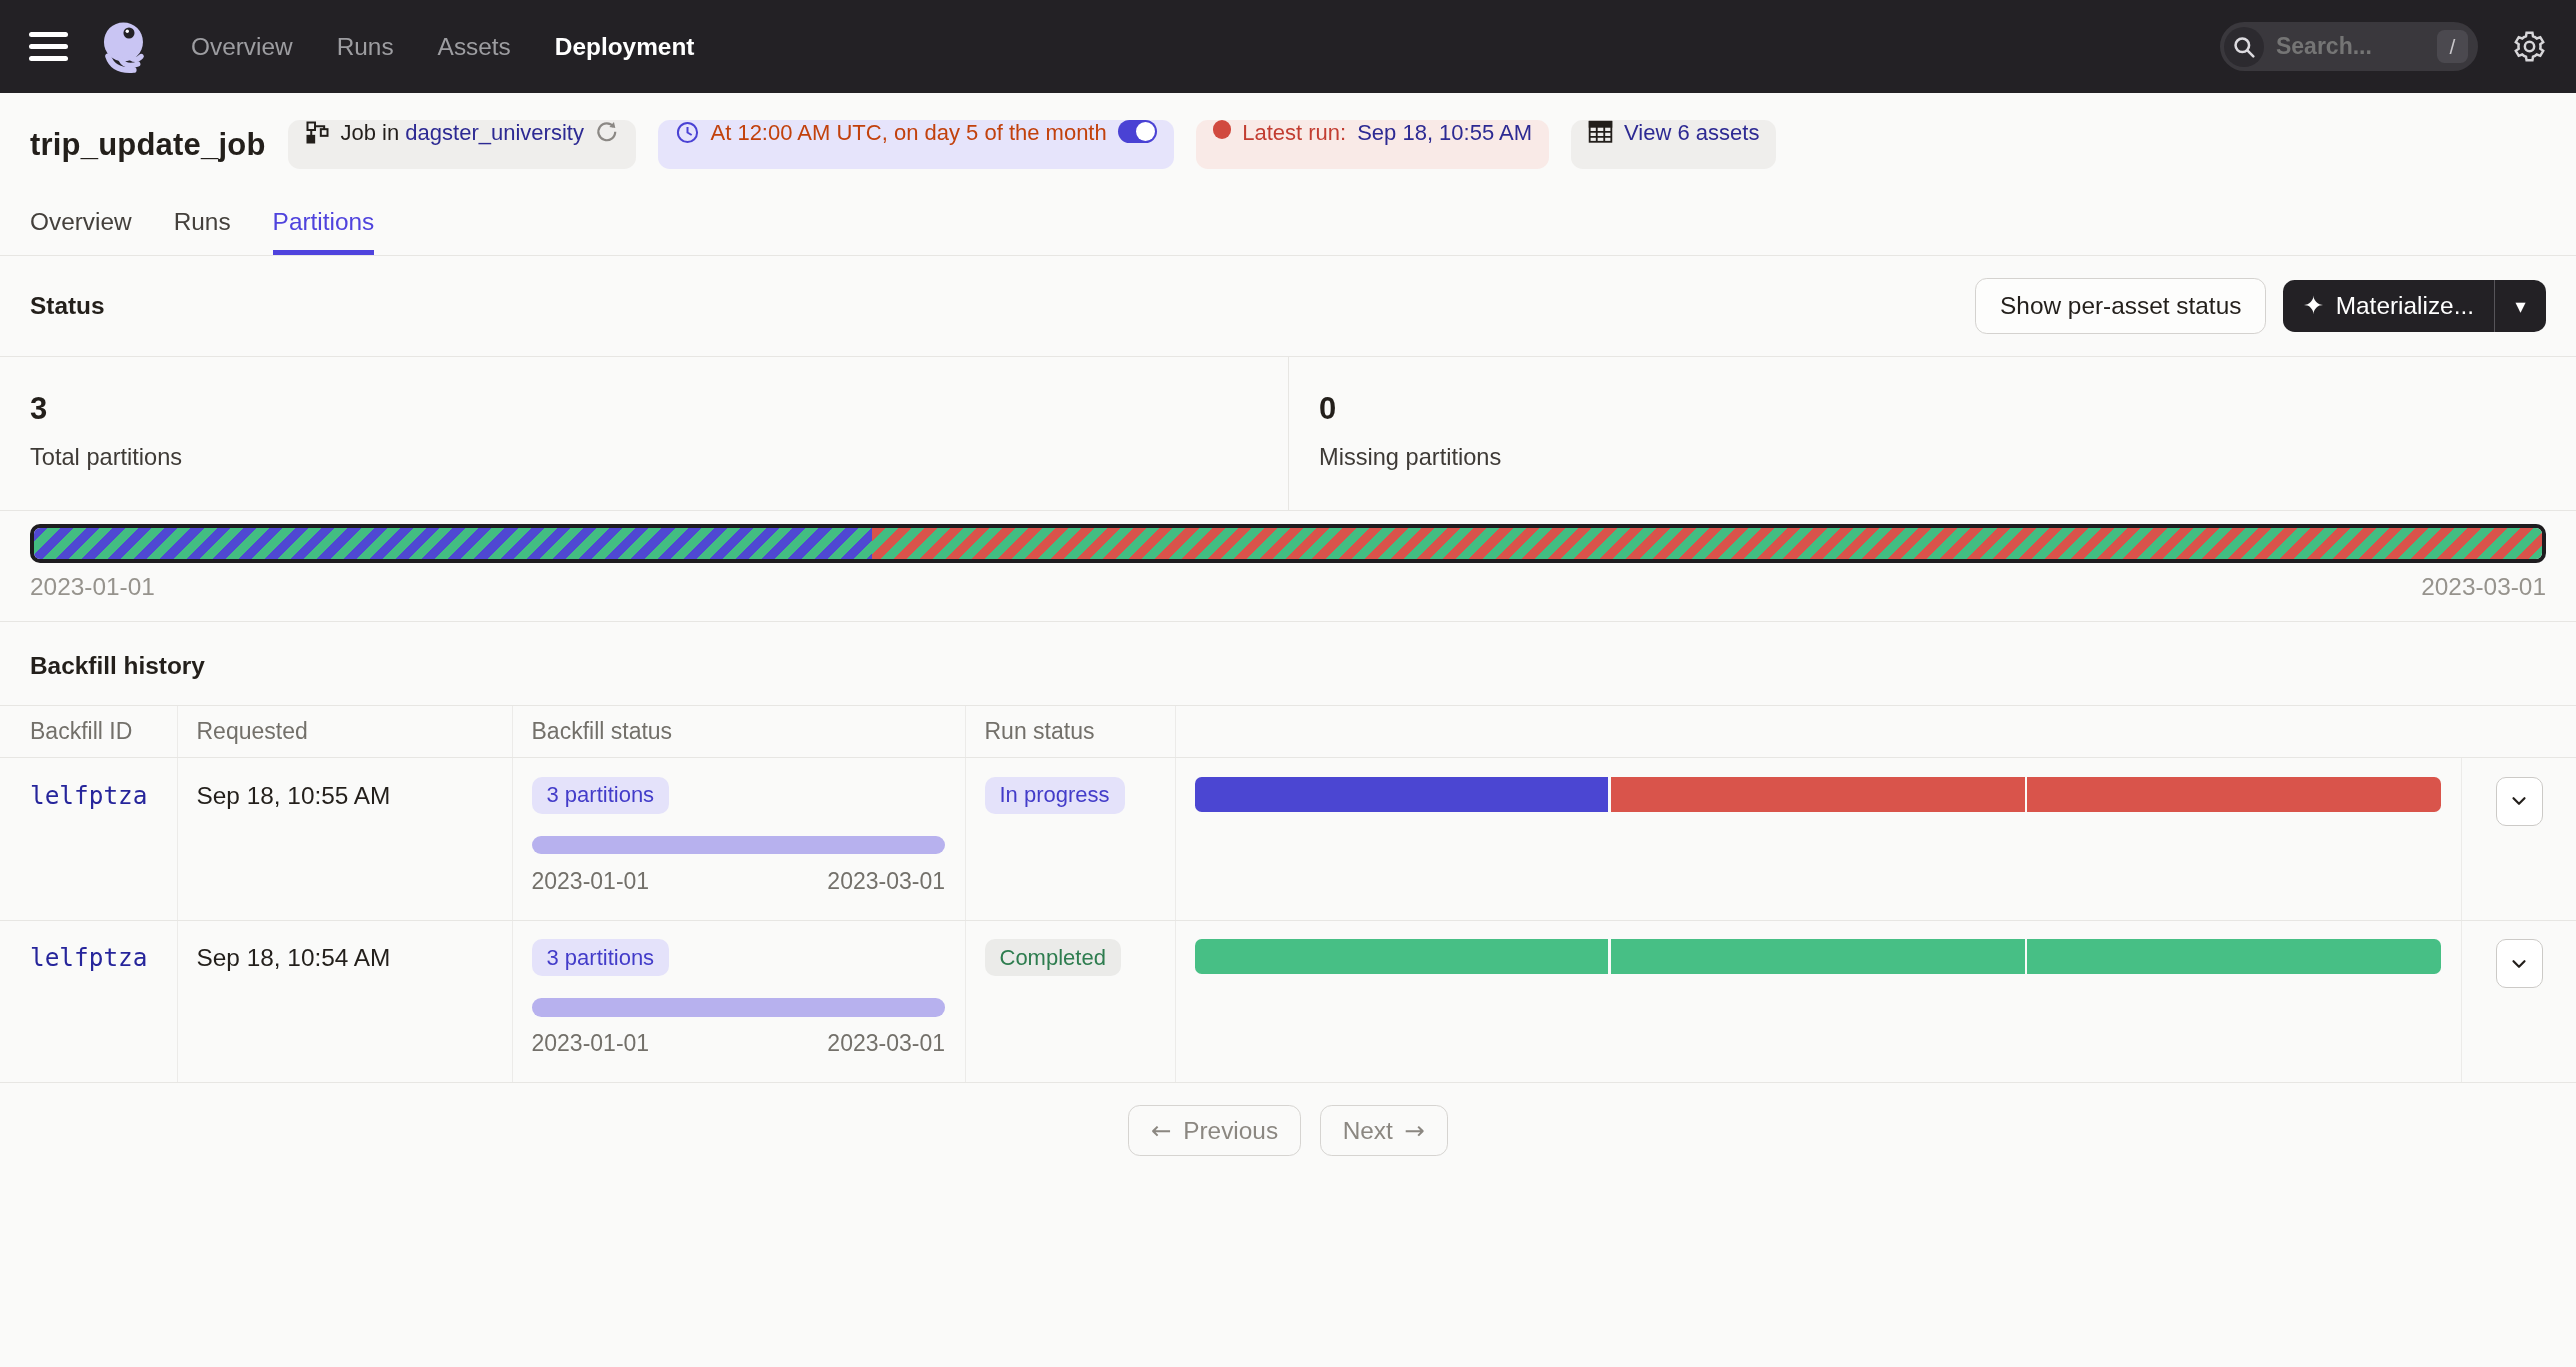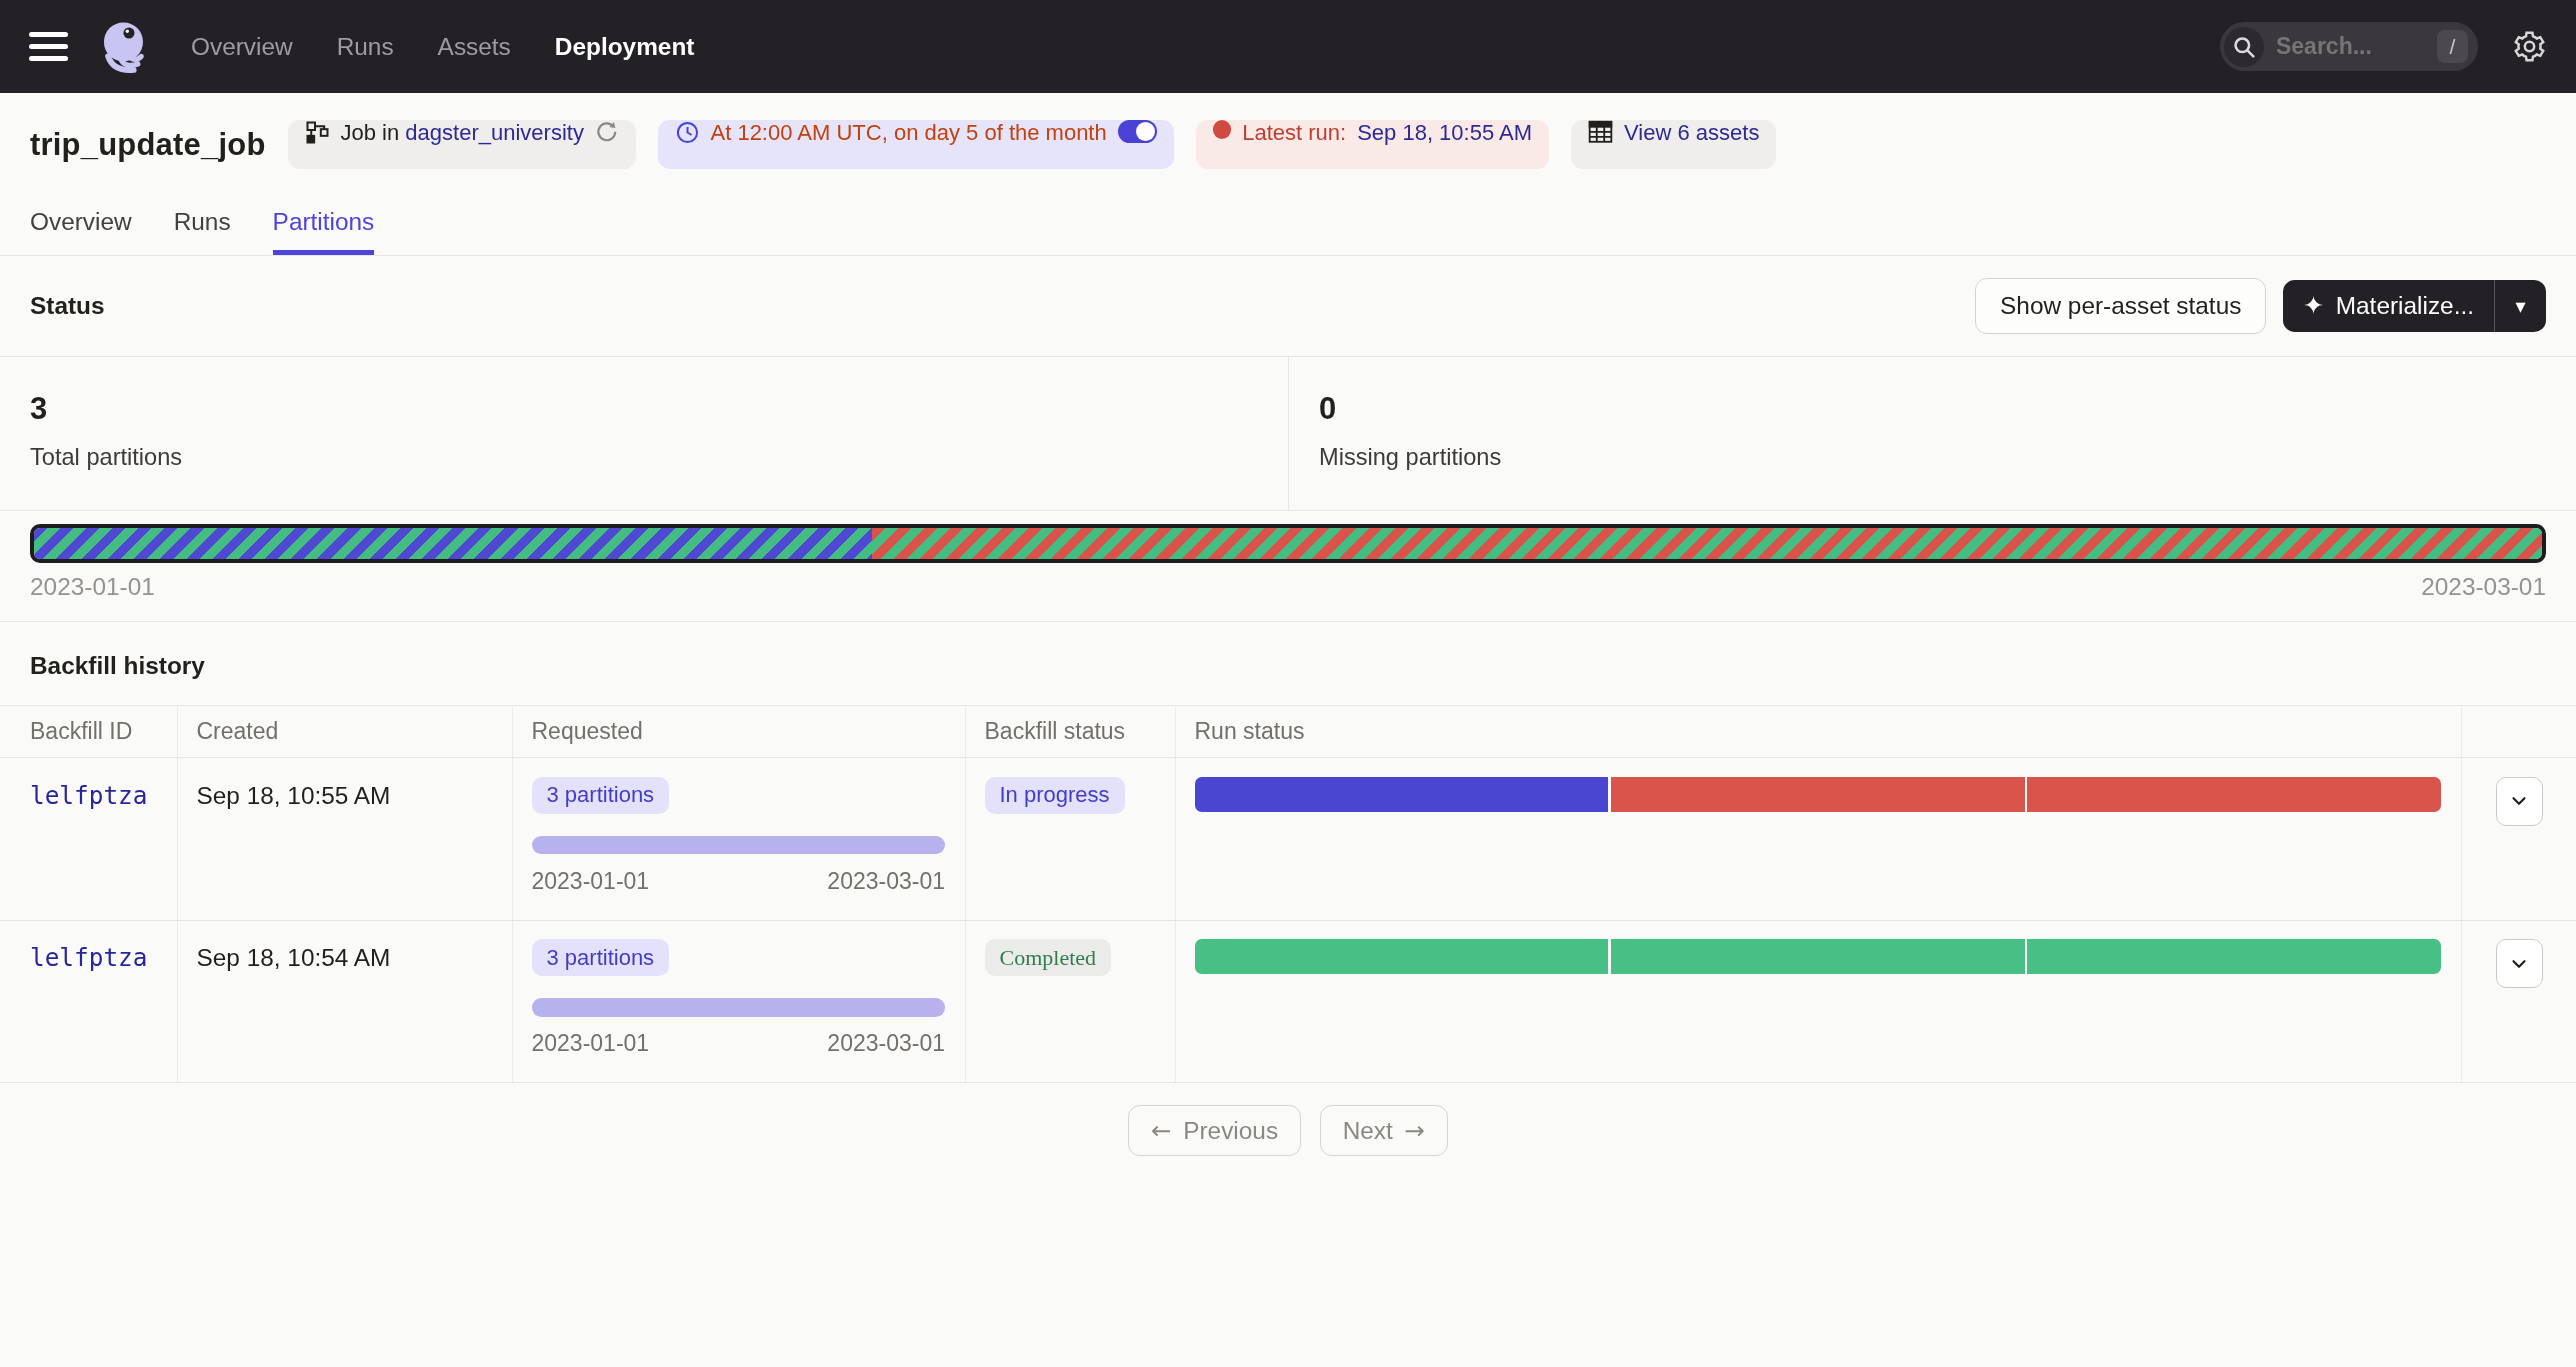--- a/index.html
+++ b/index.html
@@ -78,21 +78,21 @@
   .bf-head .cell { height: 51px; display: flex; align-items: center; color: #73706a; font-size: 23px; }
   .cell { padding-left: 18.5px; }
   .cell.first { padding-left: 30px; }
   .bf-grid .cell:not(:last-child) { border-right: 0.8px solid #ecebe9; }
   .bf-row { border-bottom: 0.8px solid #e7e6e3; }
   .bf-row .cell { padding-top: 18.5px; padding-bottom: 25px; min-height: 143px; }
   .bf-id { font-size: 24.4px; color: #26259b; cursor: pointer; line-height: 37px; }
   .bf-created { font-size: 24.4px; line-height: 37px; }
   .pill { display: inline-flex; align-items: center; height: 37px; padding: 0 15px; border-radius: 10px; font-size: 22px; }
   .pill.purple { background: #e4e2fa; color: #433cc9; }
-  .pill.gray-green { background: #ebebe9; color: #2e7d4f; font-family: Liberation Serif, serif; }
+  .pill.gray-green { background: #ebebe9; color: #2e7d4f; }
   .req-bar { height: 18.5px; border-radius: 9.3px; margin-top: 22px; margin-right: 20px; }
   .req-dates { display: flex; justify-content: space-between; margin-top: 13.5px; margin-right: 20px; font-size: 23px; color: #73706a; }
   .run-bar { display: flex; gap: 2.5px; height: 35px; margin-right: 20px; }
   .run-bar .rseg { flex: 1; }
   .run-bar .rseg:first-child { border-radius: 6.7px 0 0 6.7px; }
   .run-bar .rseg:last-child { border-radius: 0 6.7px 6.7px 0; }
   .expand-cell { display: flex; justify-content: center; padding-left: 0; }
   .expand-btn { width: 47px; height: 49px; background: #ffffff; border: 0.8px solid #cccac7; border-radius: 10px; display: flex; align-items: center; justify-content: center; cursor: pointer; }
 
   
@@ -232,21 +232,20 @@
   <div class="bar-labels">
     <span>2023-01-01</span>
     <span>2023-03-01</span>
   </div>
 </div>
 
 <div class="backfill-heading section-heading">Backfill history</div>
 
 <div class="bf-grid bf-head">
   <div class="cell first">Backfill ID</div>
-  <div class="cell">Created</div>
   <div class="cell">Requested</div>
   <div class="cell">Backfill status</div>
   <div class="cell">Run status</div>
   <div class="cell"></div>
 </div>
 
 <div class="bf-grid bf-row">
   <div class="cell first"><a class="bf-id mono">lelfptza</a></div>
   <div class="cell bf-created">Sep 18, 10:55 AM</div>
   <div class="cell">

